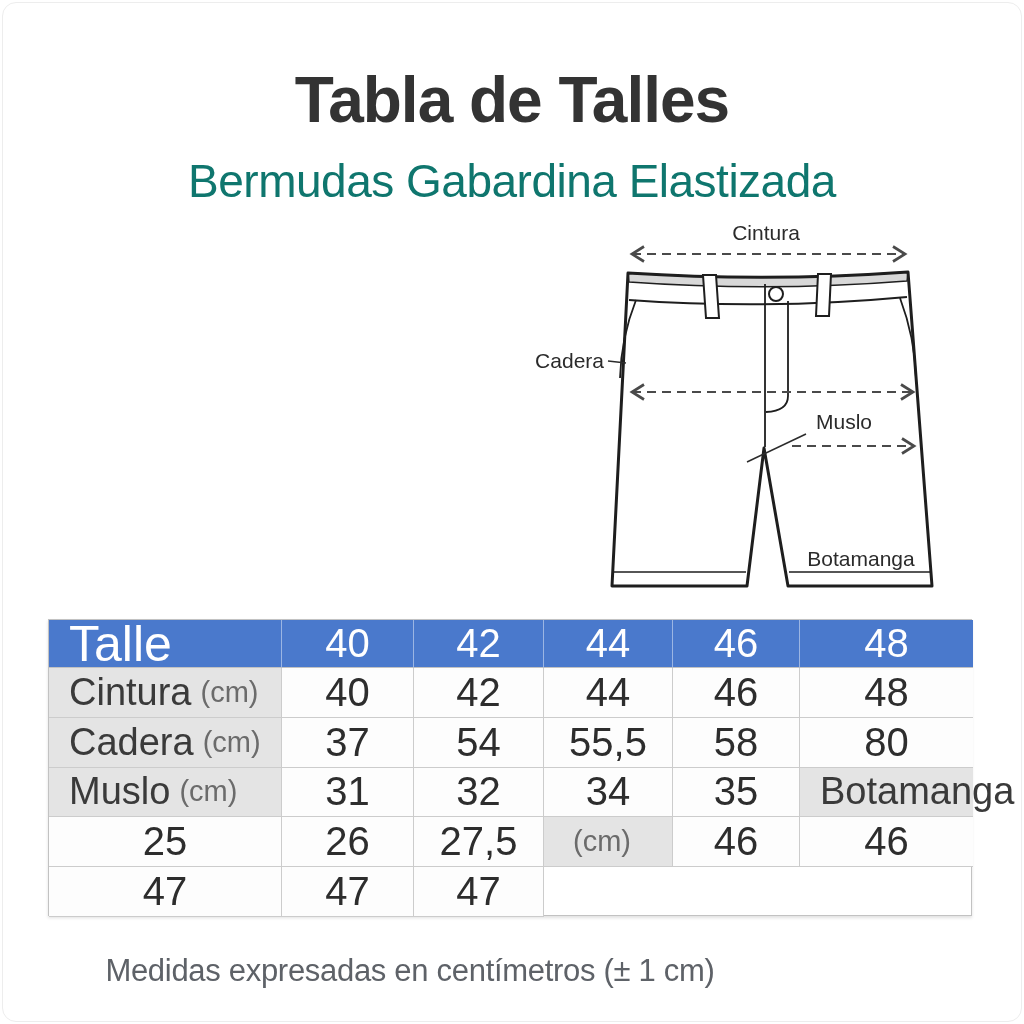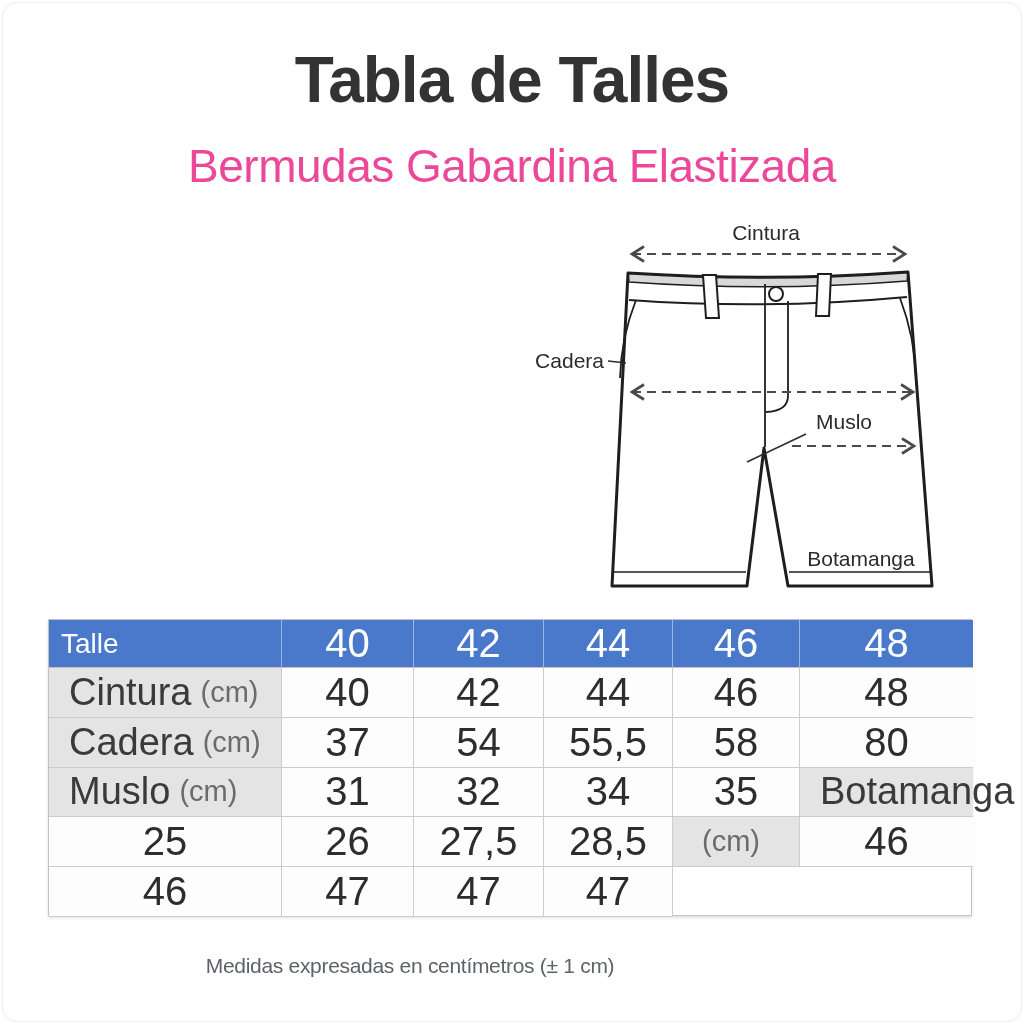--- a/index.html
+++ b/index.html
@@ -3,52 +3,52 @@
 <meta charset="utf-8">
 <style>
   html,body{margin:0;padding:0;background:#fff;}
   .page{
     position:relative;width:1024px;height:1024px;background:#ffffff;
     font-family:"Liberation Sans", sans-serif;overflow:hidden;
   }
   .frame{position:absolute;inset:2px;border:1px solid #ededed;border-radius:14px;pointer-events:none;}
 
   .title{
-    position:absolute;top:48px;left:0;width:1024px;text-align:center;
+    position:absolute;top:68px;left:0;width:1024px;text-align:center;
     font-size:64px;font-weight:bold;letter-spacing:-1px;color:#333333;line-height:1;
   }
   .subtitle{
-    position:absolute;top:143px;left:0;width:1024px;text-align:center;
-    font-size:46px;font-weight:400;letter-spacing:-0.5px;color:#ec4899;line-height:1;
+    position:absolute;top:158px;left:0;width:1024px;text-align:center;
+    font-size:46px;font-weight:400;letter-spacing:-0.5px;color:#0f766e;line-height:1;
   }
 
   .diagram{position:absolute;left:500px;top:200px;width:524px;height:410px;}
   .diagram text{font-family:"Liberation Sans", sans-serif;font-size:21px;fill:#2b2b2b;}
 
   .size-table{
     position:absolute;left:48px;top:619px;width:924px;height:297px;
     display:grid;
     grid-template-columns:233px 132px 130px 129px 127px 173px;
     grid-template-rows:48px repeat(5, 49.8px);
     border:1px solid #c2c2c2;box-sizing:border-box;
     box-shadow:0 2px 3px rgba(0,0,0,0.12);
     background:#ffffff;
   }
   .cell{display:flex;align-items:center;justify-content:center;box-sizing:border-box;
         border-right:1px solid #cccccc;border-bottom:1px solid #cccccc;}
   .cell:nth-child(6n){border-right:none;text-align:right;}
   .th{background:#4a79cc;color:#ffffff;font-size:40px;border-right:1px solid rgba(255,255,255,0.45);border-bottom:1px solid #c2c2c2;}
-  .th.corner{justify-content:flex-start;padding-left:12px;font-size:28px;}
+  .th.corner{justify-content:flex-start;padding-left:20px;font-size:50px;}
   .rl{background:#e4e4e4;justify-content:flex-start;padding-left:20px;font-size:38px;color:#3a3a3a;white-space:nowrap;}
   .rl .unit{font-size:29px;color:#6b6b6b;margin-left:9px;text-align:center;}
   .td{background:#fdfdfd;font-size:40px;color:#2d2d2d;}
 
   .footer{
     position:absolute;top:955px;left:0;width:820px;text-align:center;
-    font-size:21px;color:#5e6268;letter-spacing:-0.3px;line-height:1;
+    font-size:31px;color:#5e6268;letter-spacing:-0.3px;line-height:1;
   }
 </style>
 </head>
 <body>
 
 <div class="page">
   <div class="frame"></div>
 
   <div class="title">Tabla de Talles</div>
   <div class="subtitle">Bermudas Gabardina Elastizada</div>
@@ -131,21 +131,20 @@
     <div class="cell td">34</div>
     <div class="cell td">35</div>
 
     <div class="cell rl">
       <span>Botamanga</span>
       <span class="unit">(cm)</span>
     </div>
     <div class="cell td">25</div>
     <div class="cell td">26</div>
     <div class="cell td">27,5</div>
-    <div class="cell td">28,5</div>
 
     <div class="cell rl">
       <span class="unit">(cm)</span>
     </div>
     <div class="cell td">46</div>
     <div class="cell td">46</div>
     <div class="cell td">47</div>
     <div class="cell td">47</div>
     <div class="cell td">47</div>
   </div>

